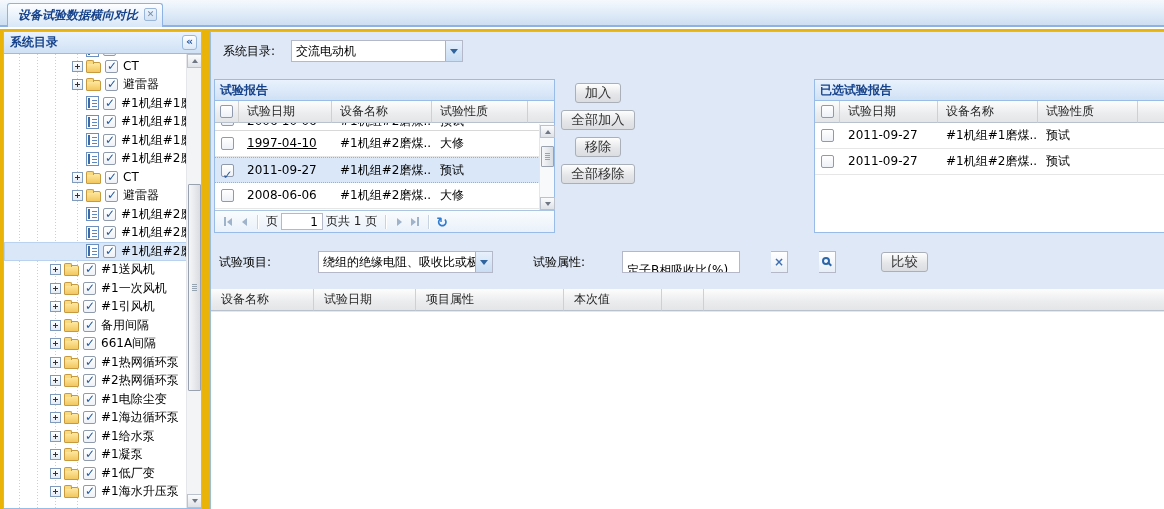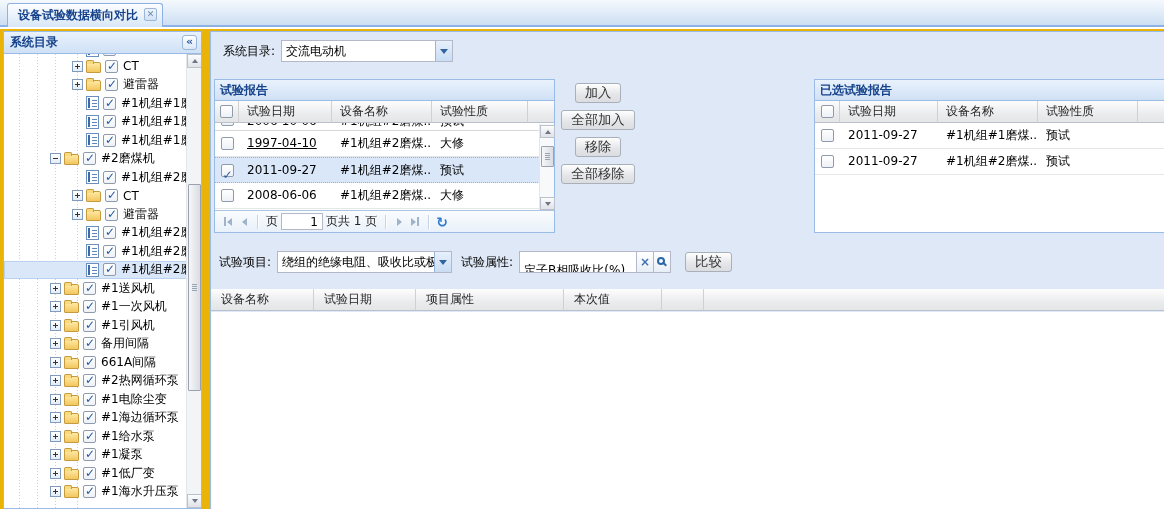--- a/index.html
+++ b/index.html
@@ -1,21 +1,21 @@
 <!DOCTYPE html>
 <html><head>
 <meta charset="utf-8">
 <style>
   * { box-sizing: border-box; margin: 0; padding: 0; }
   html,body { width:1164px; height:509px; overflow:hidden; }
   body { position:relative; background:#fff; font:12px "DejaVu Sans","Liberation Sans",sans-serif; color:#000; }
 
   
   .tabstrip { position:absolute; left:0; top:0; width:100%; height:27px;
-    background:linear-gradient(#f5f9fe,#cddff2); border-bottom:2px solid #8db2e3; }
+    background:linear-gradient(#f5f9fe,#cddff2); border-bottom:2px solid #8db2e3;font-style:italic; }
   .tab { position:absolute; left:7px; top:3px; height:24px; padding:0 24px 0 10px;
     background:linear-gradient(#fdfeff,#d8e7f7); border:1px solid #8db2e3; border-bottom:none;
     border-radius:3px 3px 0 0; line-height:22px; font-weight:bold; color:#15428b; }
   .tab-close { position:absolute; right:5px; top:4px; width:13px; height:13px;
     background:linear-gradient(#eef4fc,#d3e2f3); border:1px solid #9ab6d8; border-radius:2px;
     color:#6d8cab; font-size:9px; line-height:11px; text-align:center; font-weight:bold; }
 
   .content { position:absolute; left:0; top:29px; right:0; bottom:0; background:#eab308; }
 
   
@@ -68,21 +68,21 @@
   .sb-thumb::after { content:""; position:absolute; left:3px; right:3px; top:50%; height:7px; margin-top:-4px;
     background:repeating-linear-gradient(to bottom,#98a3b2 0 1px,transparent 1px 2px); }
   .tri-u { width:0; height:0; border:3px solid transparent; border-bottom:4px solid #6f7785; margin-top:-3px; }
   .tri-dn { width:0; height:0; border:3px solid transparent; border-top:4px solid #6f7785; margin-bottom:-3px; }
 
   
   .main { position:absolute; left:210px; top:2px; right:0; bottom:0;
     border-top:1px solid #99bbe8; border-left:1px solid #99bbe8; background:#dfe8f6; }
   .fieldlabel { color:#000; }
   .regrow { position:absolute; left:12px; top:8px; height:22px; display:flex; align-items:center; }
-  .combo { display:flex; height:22px; border:1px solid #b5b8c8; background:#fff; margin-left:6px; }
+  .combo { display:flex; height:22px; border:1px solid #b5b8c8; background:#fff; margin-left:16px; }
   .combo-text { padding:0 4px; line-height:20px; overflow:hidden; white-space:nowrap; }
   .combo-trigger { width:17px; flex:none; border-left:1px solid #9ab5dc;
     background:linear-gradient(#e7f0fc,#c9ddf3); display:flex; align-items:center; justify-content:center; }
   .tri-d { width:0; height:0; border:4px solid transparent; border-top:5px solid #30649f; margin-top:4px; }
 
   .panel { position:absolute; border:1px solid #99bbe8; background:#fff; }
   .panel-header { height:21px; background:linear-gradient(#e9f2fd,#d0e1f5); border-bottom:1px solid #99bbe8;
     line-height:20px; padding-left:5px; font-weight:bold; color:#15428b; }
   .gridhead { display:flex; height:22px; }
   .gh-cell { height:22px; line-height:21px; padding-left:8px; white-space:nowrap; overflow:hidden;
@@ -175,26 +175,20 @@
             <span class="leaf" style="margin-left: 82px;"></span>
             <span class="cb checked"></span>
             <span class="tree-label">#1机组#1磨煤</span>
           </div>
           <div class="tree-row">
             <span class="leaf" style="margin-left: 82px;"></span>
             <span class="cb checked"></span>
             <span class="tree-label">#1机组#1磨煤</span>
           </div>
           <div class="tree-row">
-            <span class="expand minus" style="margin-left: 46px;"></span>
-            <span class="folder"></span>
-            <span class="cb checked"></span>
-            <span class="tree-label">#2磨煤机</span>
-          </div>
-          <div class="tree-row">
             <span class="leaf" style="margin-left: 82px;"></span>
             <span class="cb checked"></span>
             <span class="tree-label">#1机组#2磨煤</span>
           </div>
           <div class="tree-row">
             <span class="expand plus" style="margin-left: 68px;"></span>
             <span class="folder"></span>
             <span class="cb checked"></span>
             <span class="tree-label">CT</span>
           </div>
@@ -241,20 +235,26 @@
             <span class="expand plus" style="margin-left: 46px;"></span>
             <span class="folder"></span>
             <span class="cb checked"></span>
             <span class="tree-label">备用间隔</span>
           </div>
           <div class="tree-row">
             <span class="expand plus" style="margin-left: 46px;"></span>
             <span class="folder"></span>
             <span class="cb checked"></span>
             <span class="tree-label">661A间隔</span>
+          </div>
+          <div class="tree-row">
+            <span class="expand plus" style="margin-left: 46px;"></span>
+            <span class="folder"></span>
+            <span class="cb checked"></span>
+            <span class="tree-label">#1热网循环泵</span>
           </div>
           <div class="tree-row">
             <span class="expand plus" style="margin-left: 46px;"></span>
             <span class="folder"></span>
             <span class="cb checked"></span>
             <span class="tree-label">#2热网循环泵</span>
           </div>
           <div class="tree-row">
             <span class="expand plus" style="margin-left: 46px;"></span>
             <span class="folder"></span>
@@ -426,21 +426,21 @@
             <div class="g-cell g-check" style="width: 25px;">
               <span class="cb"></span>
             </div>
             <div class="g-cell" style="width: 98px;">2011-09-27</div>
             <div class="g-cell" style="width: 100px;">#1机组#2磨煤...</div>
             <div class="g-cell" style="width: 100px;">预试</div>
           </div>
         </div>
     </div>
 
-    <div class="filterbar" style="left:8px;top:218px;">
+    <div class="filterbar" style="left:8px;top:218px;gap:31px;">
       <span class="fieldlabel">试验项目:</span>
       <div class="combo" style="width:175px;">
         <span class="combo-text" style="flex:1;">绕组的绝缘电阻、吸收比或极</span>
         <span class="combo-trigger">
             <span class="tri-d"></span>
           </span>
       </div>
       <span class="fieldlabel" style="margin-left:9px;">试验属性:</span>
       <div class="field" style="width:118px;">定子B相吸收比(%)</div>
       <span class="sq-btn">×</span>

